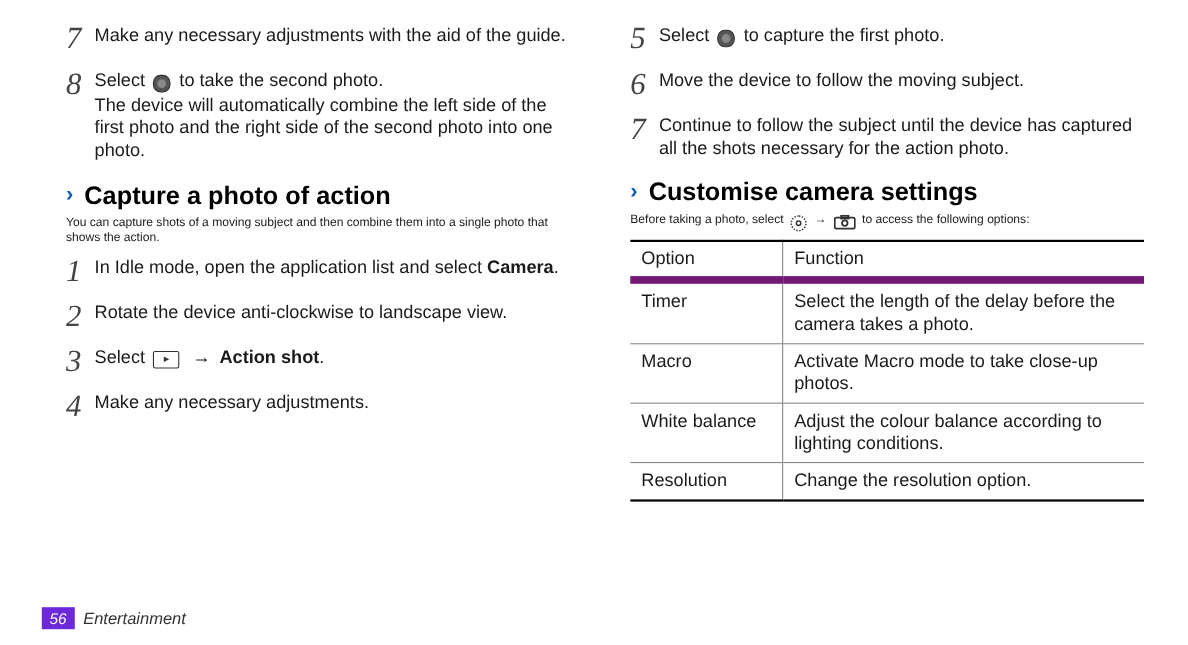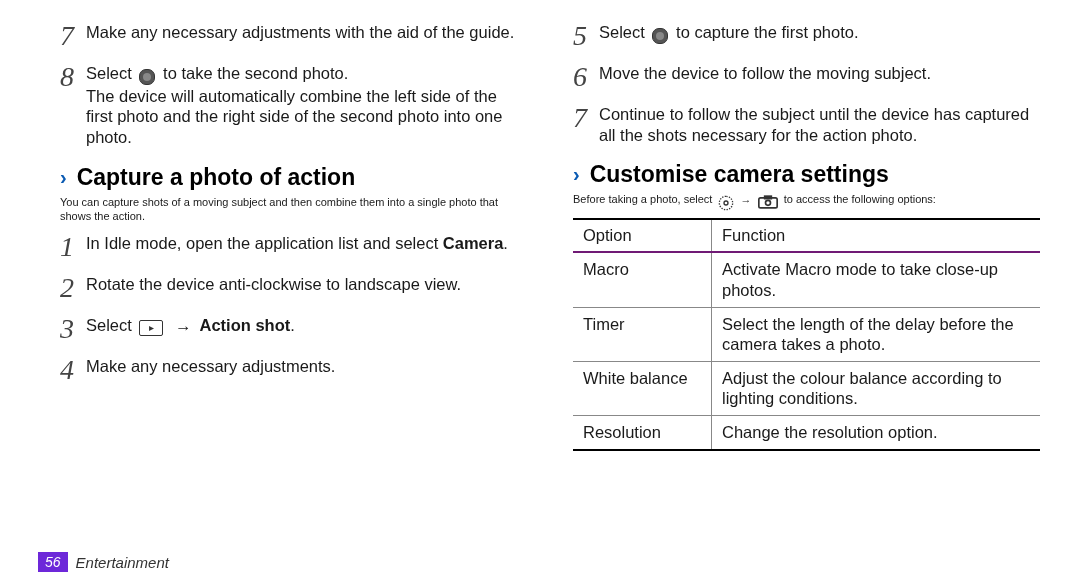--- a/index.html
+++ b/index.html
@@ -57,21 +57,21 @@
     width:20px;height:14px;position:relative;top:2px;margin:0 3px;
   }
   .ico.cam svg{width:100%;height:100%}
   .arrow{margin:0 4px;}
   table.options{
     width:100%;border-collapse:collapse;margin-top:8px;font-size:16.5px;
     border-top:2px solid #000;
   }
   table.options th{
     text-align:left;font-weight:400;
-    padding:6px 10px;border-bottom:2px solid #701a75;
+    padding:6px 10px;border-bottom:7px solid #701a75;
     background:#fff;
   }
   table.options th:first-child{width:118px;}
   table.options td{
     padding:6px 10px;border-bottom:1px solid #888;vertical-align:top;
     line-height:1.25;
   }
   table.options tr:last-child td{border-bottom:2px solid #000;}
   table.options td:first-child,table.options th:first-child{border-right:1px solid #888;}
   .footer{
@@ -178,26 +178,26 @@
 
     <table class="options">
       <thead>
         <tr>
           <th>Option</th>
           <th>Function</th>
         </tr>
       </thead>
       <tbody>
         <tr>
+          <td>Timer</td>
+          <td>Select the length of the delay before the camera takes a photo.</td>
+        </tr>
+        <tr>
           <td>Macro</td>
           <td>Activate Macro mode to take close-up photos.</td>
-        </tr>
-        <tr>
-          <td>Timer</td>
-          <td>Select the length of the delay before the camera takes a photo.</td>
         </tr>
         <tr>
           <td>White balance</td>
           <td>Adjust the colour balance according to lighting conditions.</td>
         </tr>
         <tr>
           <td>Resolution</td>
           <td>Change the resolution option.</td>
         </tr>
       </tbody>

